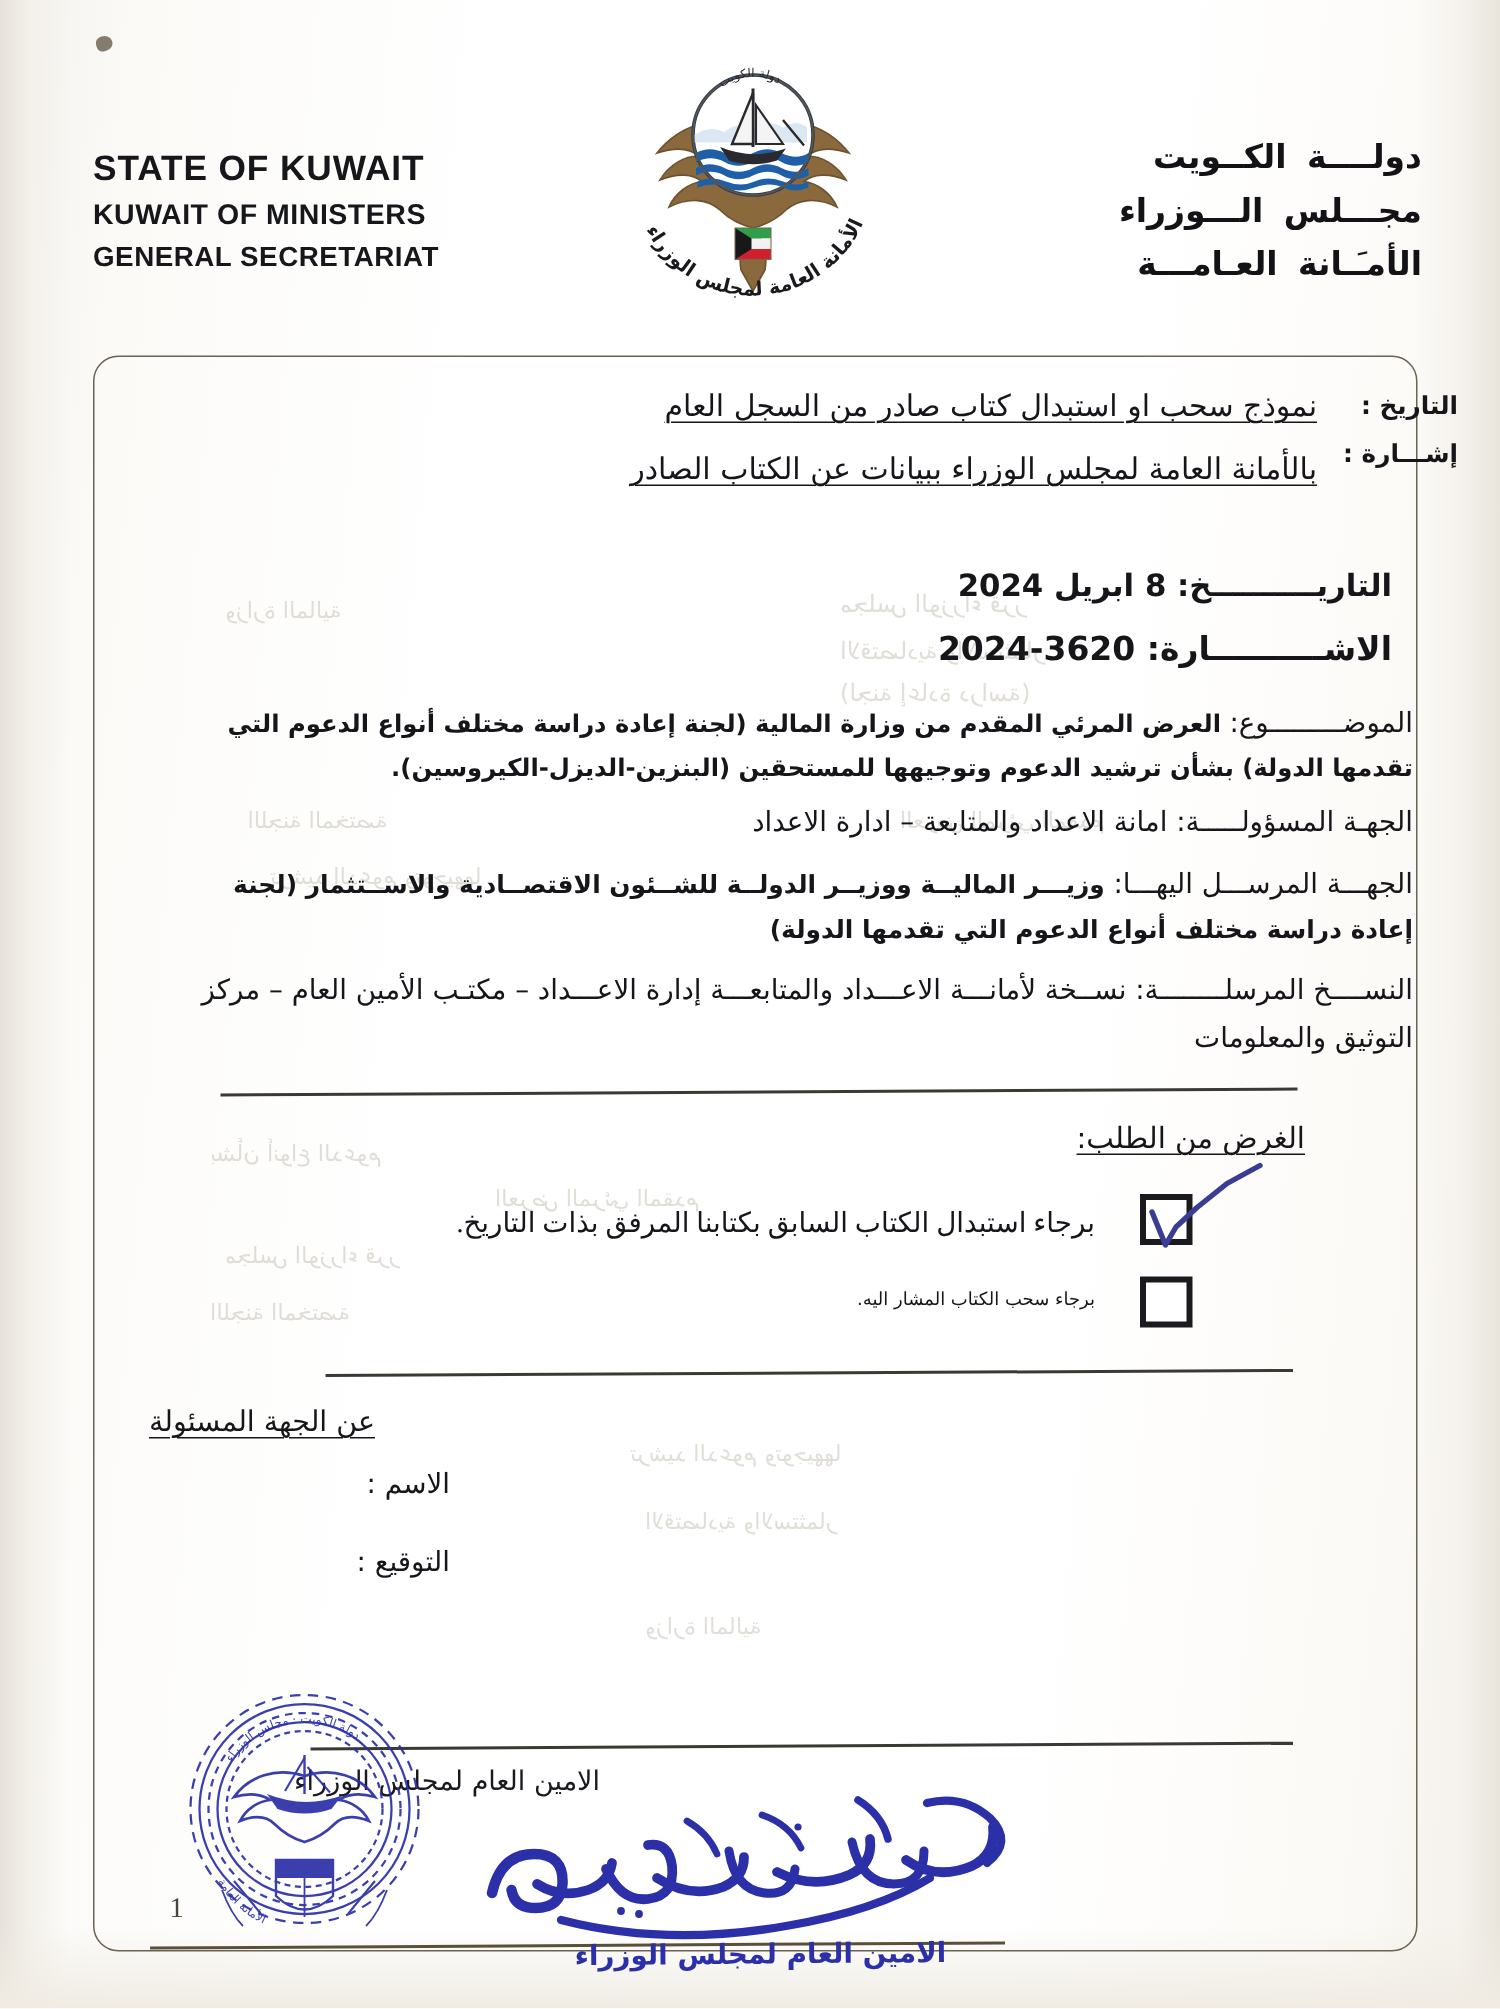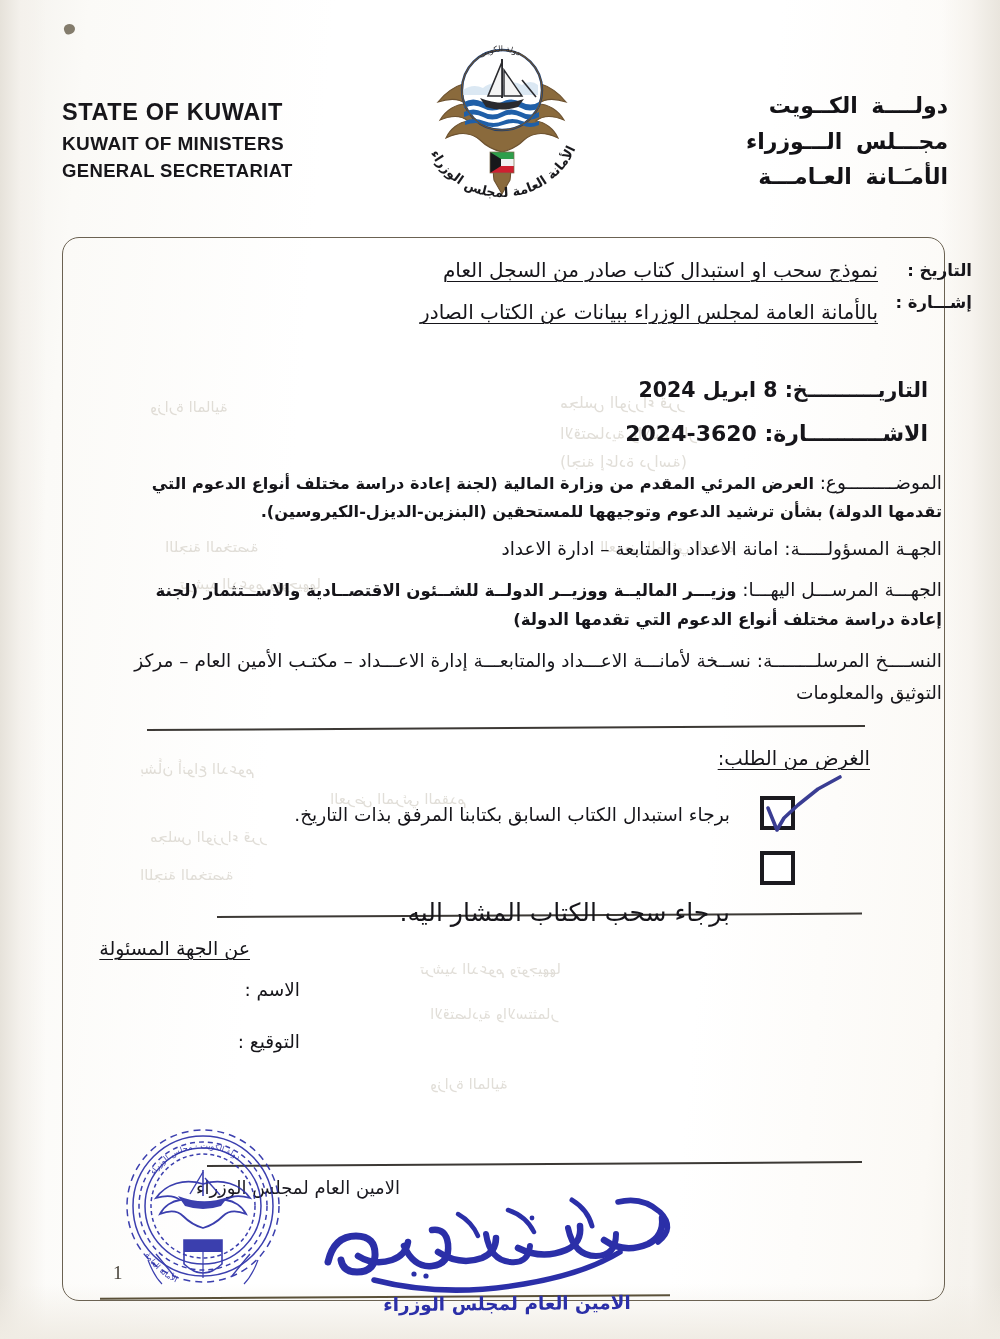--- a/index.html
+++ b/index.html
@@ -167,25 +167,25 @@
   .cbox-1 { left: 760px; top: 796px; }
   .cbox-2 { left: 760px; top: 851px; }
 
   .check-mark {
     position: absolute; left: 742px; top: 772px;
     width: 110px; height: 76px; pointer-events: none;
   }
 
   .opt-1 {
     top: 804px; right: 270px; width: 440px;
-    font-size: 18.5px; font-weight: 400;
+    font-size: 18.5px; font-weight: 400; font-family: Liberation Serif, serif;
   }
   .opt-2 {
     top: 859px; right: 270px; width: 440px;
-    font-size: 25px; font-weight: 400; margin-top: 39px;
+    font-size: 12px; font-weight: 400;
   }
 
   
   .resp-title { top: 937px; right: 750px; font-size: 19px; }
   .fld-name   { top: 979px; right: 700px; font-size: 18.5px; }
   .fld-sign   { top: 1031px; right: 700px; font-size: 18.5px; }
 
   
   .sg-title {
     top: 1177px; right: 600px;

